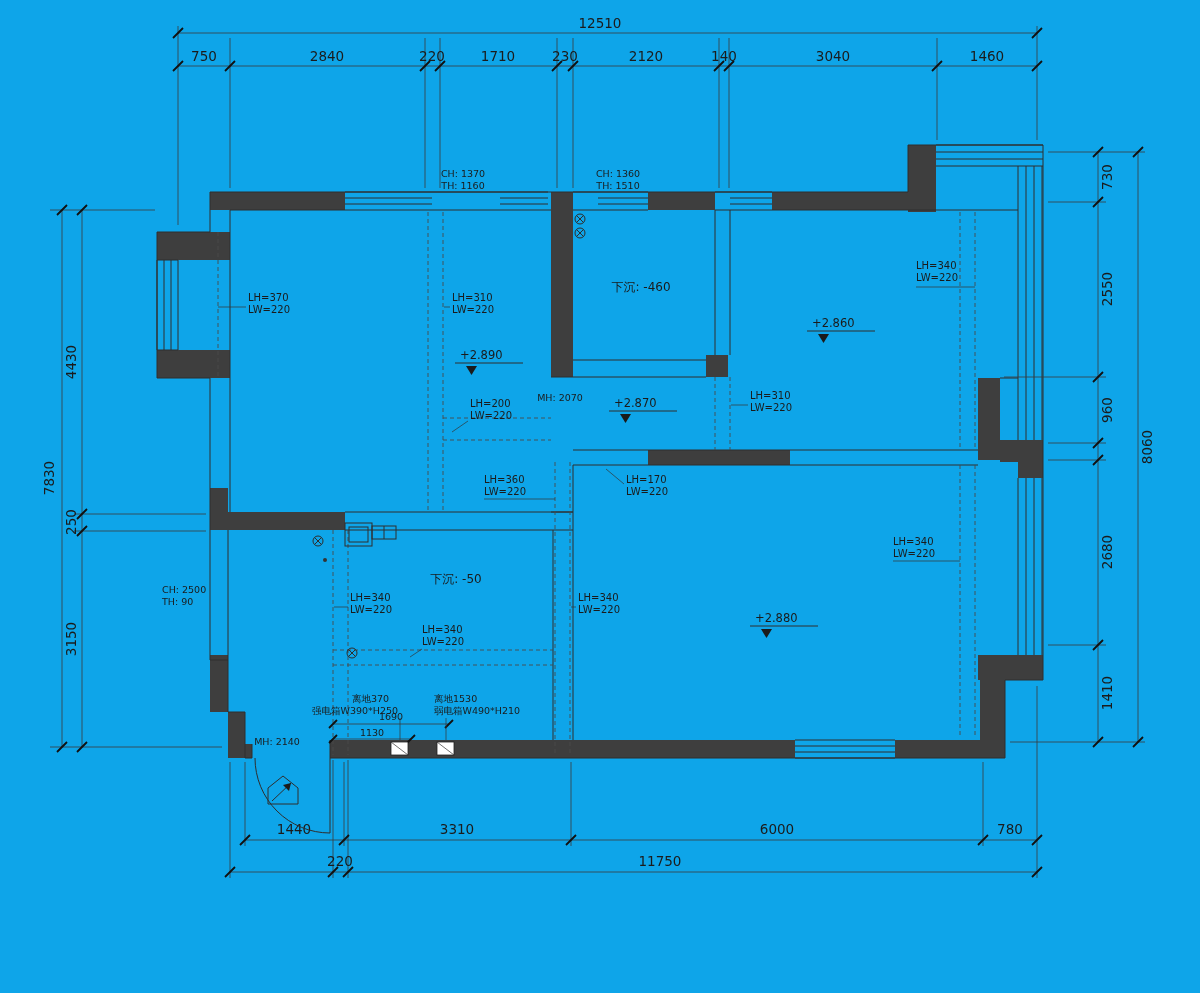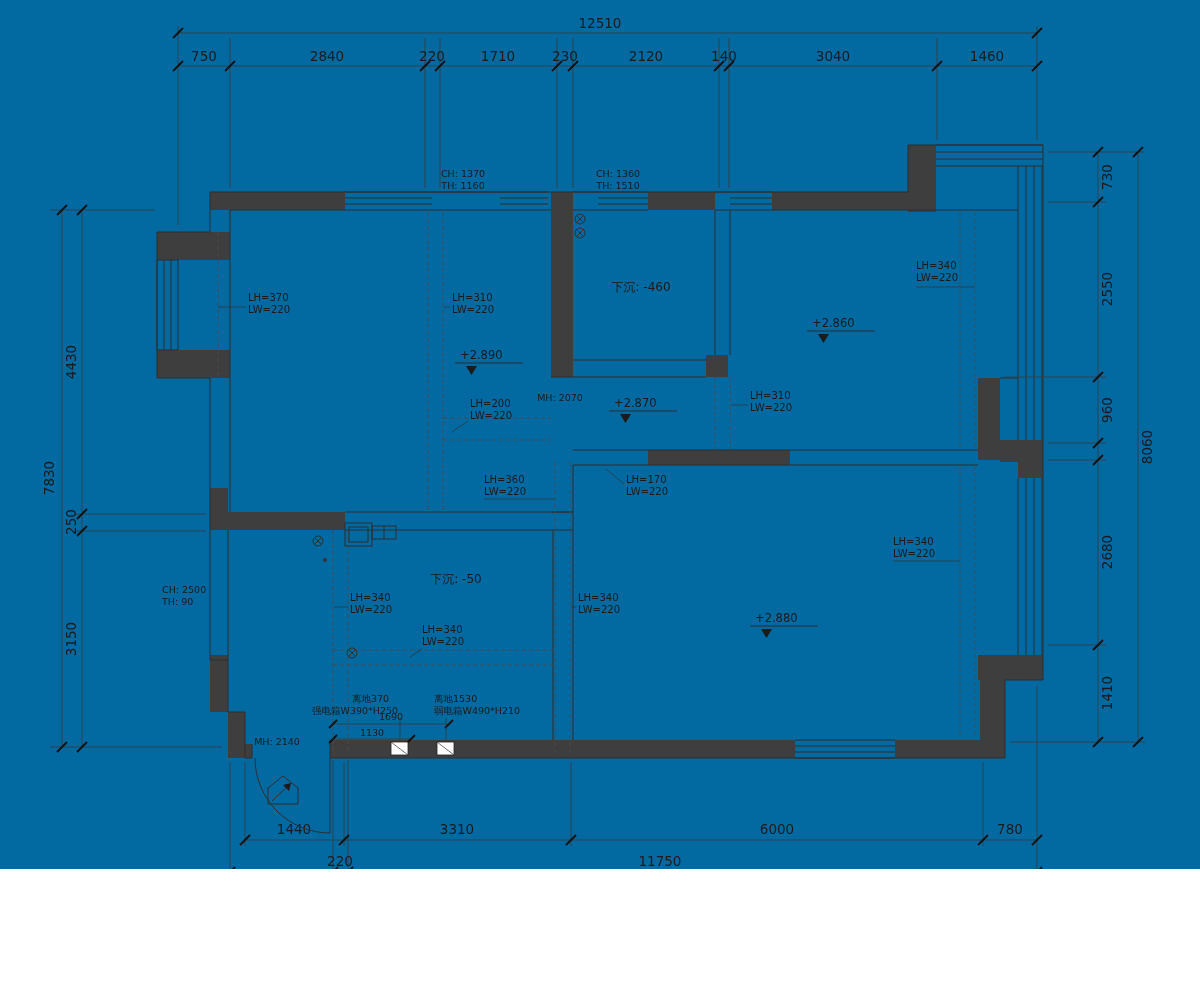--- a/index.html
+++ b/index.html
@@ -1,16 +1,16 @@
 <!DOCTYPE html>
 <html><head>
 <meta charset="utf-8">
 <style>
   html,body { margin:0; padding:0; background:#ffffff; }
-  .stage { position:relative; width:1200px; height:869px; background:#0369a1; overflow:hidden; }
+  .stage { position:relative; width:1200px; height:993px; background:#0ea5e9; overflow:hidden; }
   svg text { font-family:"DejaVu Sans", sans-serif; fill:#1b1b1b; }
   .dt  { font-size:13.5px; }
   .mid { text-anchor:middle; }
   .sm  { font-size:10px; }
   .s9  { font-size:9.5px; }
   .s12 { font-size:12px; }
   .lvl { font-size:11.5px; }
   .thin { stroke:#2e2e2e; stroke-width:1; fill:none; }
   .dim  { stroke:#3a3a3a; stroke-width:0.8; fill:none; }
   .tick { stroke:#111111; stroke-width:1.8; fill:none; }

